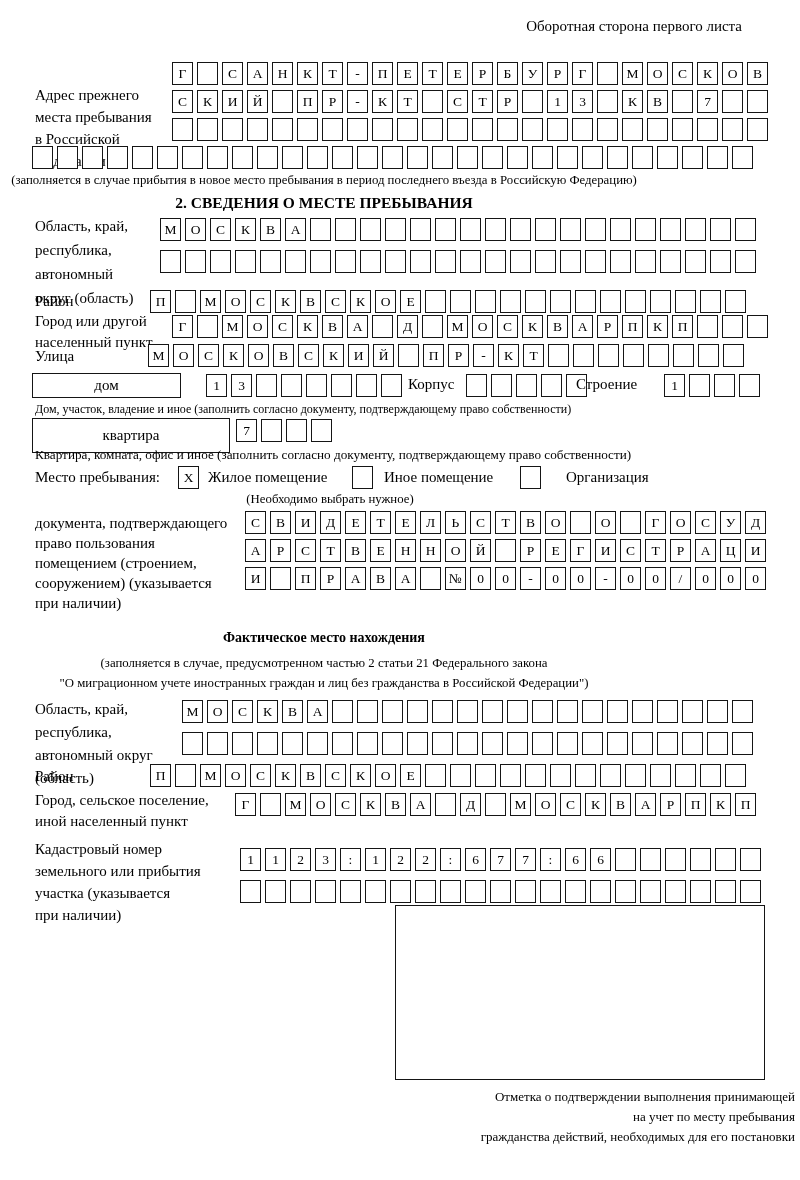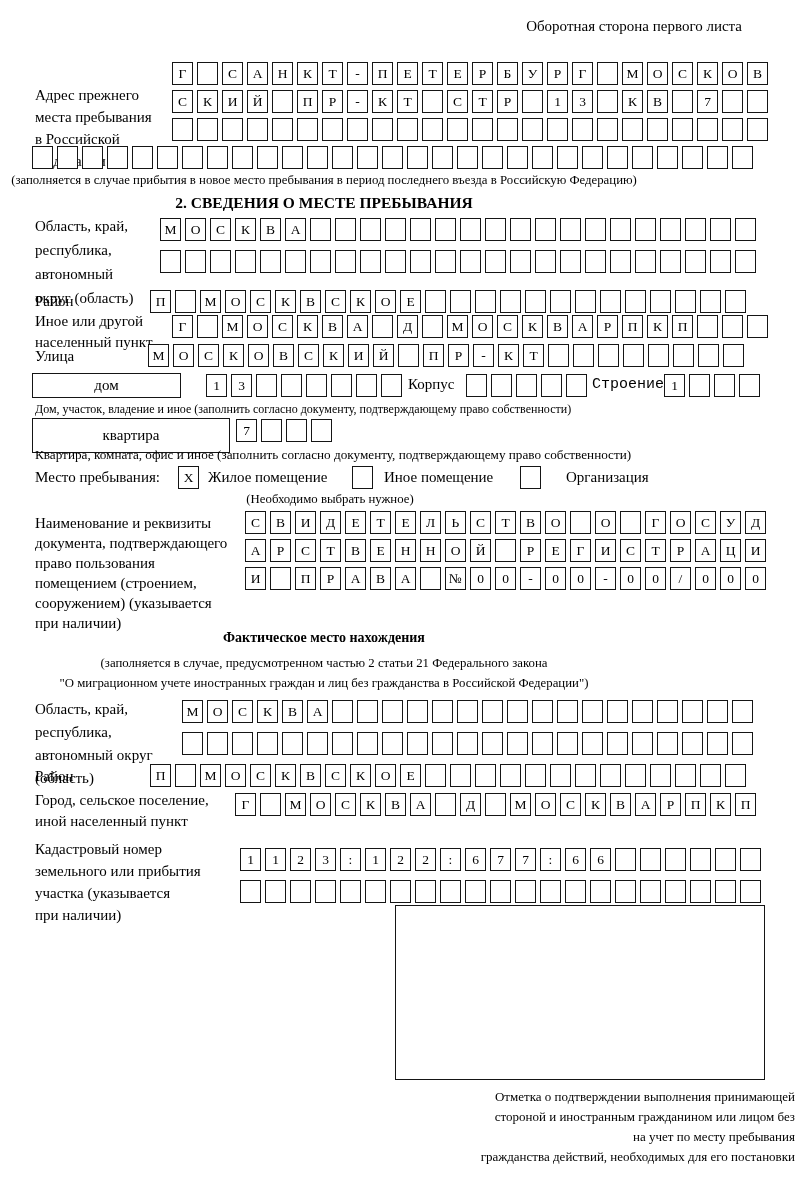--- a/index.html
+++ b/index.html
@@ -231,21 +231,21 @@
       <span class="box"></span>
       <span class="box"></span>
       <span class="box"></span>
       <span class="box"></span>
       <span class="box"></span>
       <span class="box"></span>
       <span class="box"></span>
     </div>
 
   <div class="abs" style="left:35px;top:311px;line-height:21px;">
-    <div>Иное или другой</div>
+    <div>Город или другой</div>
     <div>населенный пункт</div>
   </div>
   <div class="boxrow" style="left:172px;top:315px;">
       <span class="box">Г</span>
       <span class="box"></span>
       <span class="box">М</span>
       <span class="box">О</span>
       <span class="box">С</span>
       <span class="box">К</span>
       <span class="box">В</span>
@@ -308,21 +308,21 @@
       <span class="box"></span>
     </div>
   <div class="abs" style="left:408px;top:376px;">Корпус</div>
   <div class="boxrow" style="left:466px;top:374px;">
       <span class="box"></span>
       <span class="box"></span>
       <span class="box"></span>
       <span class="box"></span>
       <span class="box"></span>
     </div>
-  <div class="abs" style="left:592px;top:376px;font-family:Liberation Mono, monospace;">Строение</div>
+  <div class="abs" style="left:576px;top:376px;">Строение</div>
   <div class="boxrow" style="left:664px;top:374px;">
       <span class="box">1</span>
       <span class="box"></span>
       <span class="box"></span>
       <span class="box"></span>
     </div>
   <div class="abs caption" style="left:35px;top:402px;font-size:12px;">Дом, участок, владение и иное (заполнить согласно документу, подтверждающему право собственности)</div>
 
   <div class="rect" style="left:32px;top:418px;width:198px;height:35px;">квартира</div>
   <div class="boxrow" style="left:236px;top:419px;">
@@ -342,21 +342,20 @@
       <span class="box"></span>
     </div>
   <div class="abs" style="left:384px;top:469px;">Иное помещение</div>
   <div class="boxrow" style="left:520px;top:466px;">
       <span class="box"></span>
     </div>
   <div class="abs" style="left:566px;top:469px;">Организация</div>
   <div class="abs caption" style="left:150px;top:492px;width:360px;text-align:center;">(Необходимо выбрать нужное)</div>
 
   <div class="abs" style="left:35px;top:513px;line-height:20px;">
-    <div>Наименование и реквизиты</div>
     <div>документа, подтверждающего</div>
     <div>право пользования</div>
     <div>помещением (строением,</div>
     <div>сооружением) (указывается</div>
     <div>при наличии)</div>
   </div>
   <div class="boxrow" style="left:245px;top:511px;">
       <span class="box">С</span>
       <span class="box">В</span>
       <span class="box">И</span>
@@ -592,18 +591,17 @@
       <span class="box"></span>
       <span class="box"></span>
       <span class="box"></span>
       <span class="box"></span>
       <span class="box"></span>
     </div>
 
   <div class="bigbox" style="left:395px;top:905px;width:370px;height:175px;"></div>
   <div class="abs" style="left:385px;top:1087px;width:410px;text-align:right;line-height:20px;font-size:13px;">
     <div>Отметка о подтверждении выполнения принимающей</div>
-    <div>стороной и иностранным гражданином или лицом без</div>
     <div>на учет по месту пребывания</div>
     <div>гражданства действий, необходимых для его постановки</div>
   </div>
 
 </div>
 
 </body></html>

